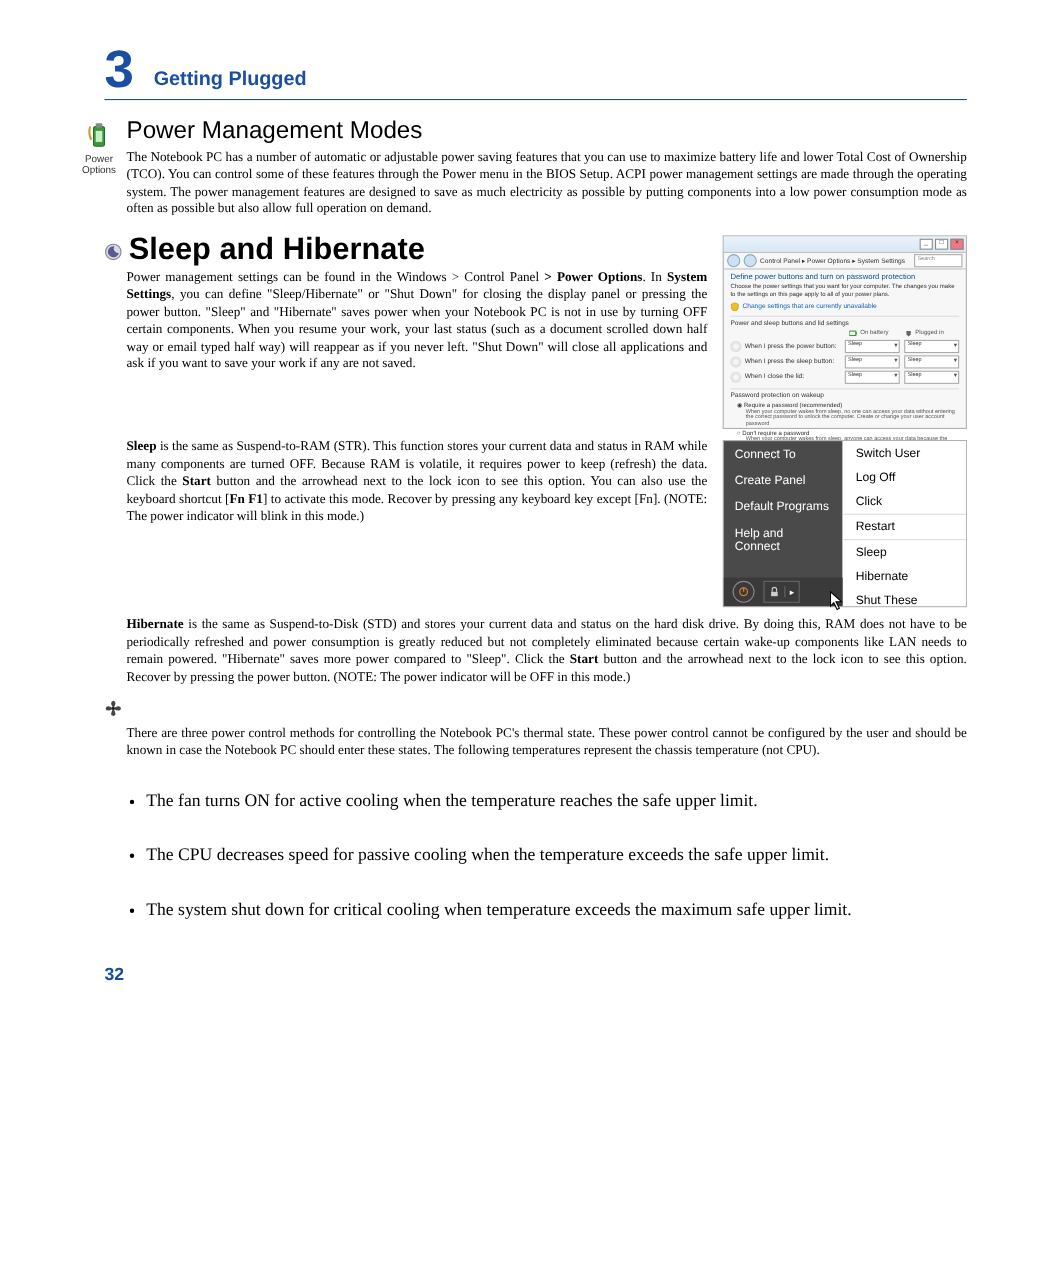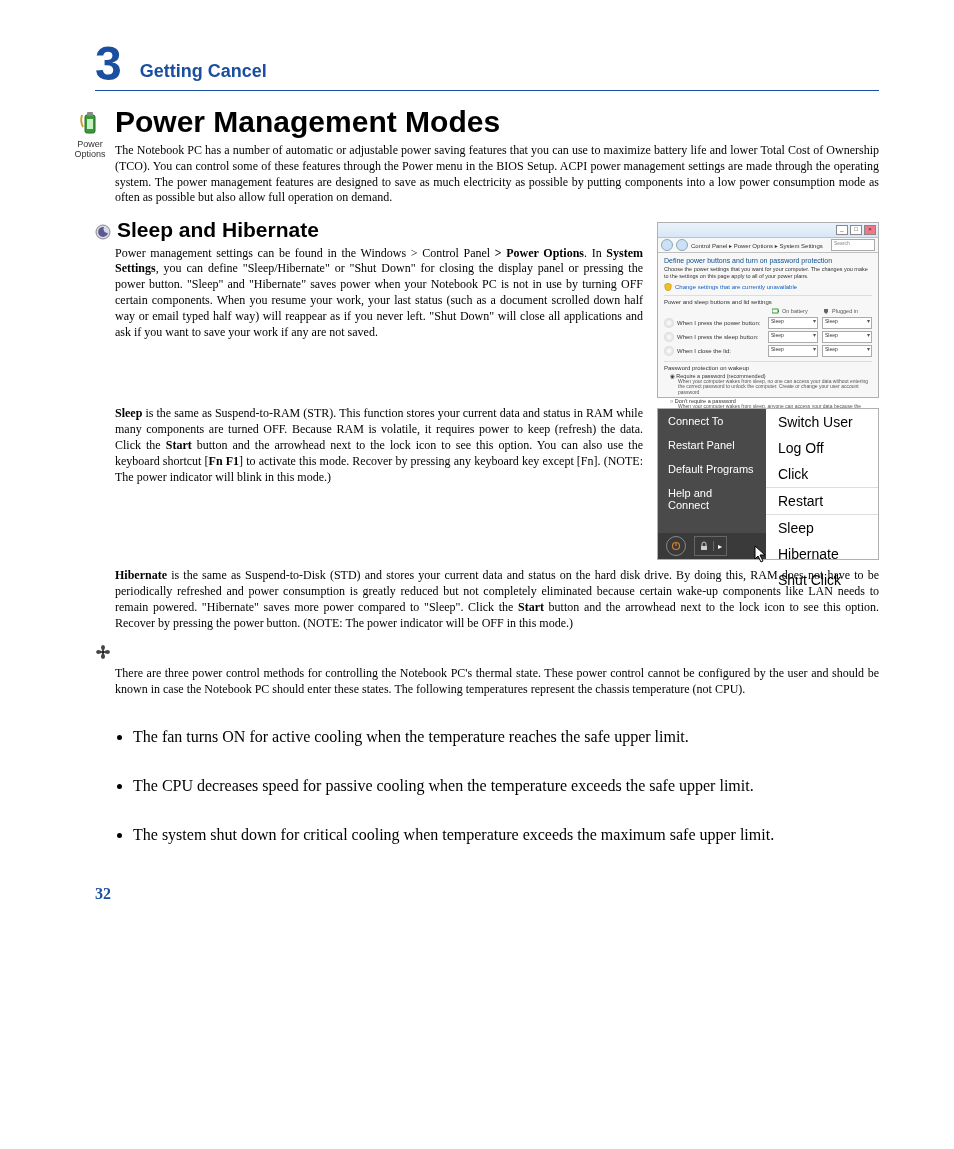--- a/index.html
+++ b/index.html
@@ -35,27 +35,27 @@
     font-weight: bold;
     color: #1a4ea0;
     padding-bottom: 6px;
   }
   .section {
     position: relative;
     margin-bottom: 12px;
   }
   h2 {
     font-family: Arial, Helvetica, sans-serif;
-    font-size: 30px;
-    font-weight: bold;
+    font-size: 22px;
+    font-weight: normal;
     margin: 6px 0 4px 0;
   }
   h3 {
     font-family: Arial, Helvetica, sans-serif;
-    font-size: 21px;
+    font-size: 28px;
     font-weight: bold;
     margin: 18px 0 4px 0;
   }
   p {
     font-size: 12px;
     line-height: 1.32;
     margin: 2px 0 10px 0;
     text-align: justify;
   }
   .body-col {
@@ -82,21 +82,21 @@
     margin: 4px 0 6px 14px;
     border: 1px solid #b0b0b0;
     background: #f7f7f7;
     box-sizing: border-box;
   }
   .fig-settings { width: 222px; height: 176px; font-size: 6px; font-family: "Segoe UI", Arial, sans-serif; color:#333; }
   .fig-menu    { width: 222px; height: 152px; font-size: 11px; font-family: "Segoe UI", Arial, sans-serif; }
   ul.bullets { margin: 4px 0 6px 0; padding-left: 18px; }
   ul.bullets li { font-size:16px; line-height:1.32; margin-bottom: 10px; text-align:justify;margin-top:28px; }
   .page-num {
-    font-family: Liberation Serif, serif;
+    font-family: Liberation Sans, sans-serif;
     font-weight: bold;
     color: #1a4ea0;
     font-size: 16px;
     margin-top: 40px;
   }
   
   .sw-titlebar { height:14px; background:linear-gradient(#eaf3fb,#d8e7f5); border-bottom:1px solid #c0c0c0; display:flex; justify-content:flex-end; align-items:center; padding-right:2px; gap:2px;}
   .sw-titlebar span{ width:10px; height:8px; border:1px solid #888; background:#fff; font-size:6px; text-align:center; line-height:7px;}
   .sw-addr { height:14px; border-bottom:1px solid #c0c0c0; display:flex; align-items:center; padding:0 3px; gap:3px;}
   .sw-addr .nav{width:10px;height:10px;border-radius:50%;background:#cde0f5;border:1px solid #8ab;}
@@ -124,32 +124,32 @@
   
   .sm-wrap{display:flex;height:100%;}
   .sm-left{width:108px;background:#4a4a4a;color:#fff;display:flex;flex-direction:column;}
   .sm-left .it{padding:6px 10px;font-size:11px;}
   .sm-left .bot{margin-top:auto;background:#3a3a3a;height:26px;display:flex;align-items:center;padding-left:8px;gap:8px;position:relative;}
   .sm-left .pbtn{width:18px;height:18px;border-radius:50%;border:1px solid #888;display:flex;align-items:center;justify-content:center;}
   .sm-left .lockg{display:flex;align-items:center;border:1px solid #666;height:18px;}
   .sm-left .lockg .lk{width:18px;display:flex;align-items:center;justify-content:center;border-right:1px solid #666;}
   .sm-left .lockg .ar{width:12px;text-align:center;font-size:8px;}
   .sm-right{flex:1;background:#fff;color:#000;display:flex;flex-direction:column;}
-  .sm-right .it{padding:5px 12px;font-size:14px;}
+  .sm-right .it{padding:5px 12px;font-size:11px;}
   .cursor{position:absolute;left:96px;top:12px;}
   b{font-weight:bold;}
 </style>
 </head>
 <body>
 
 <div class="page">
 
   <div class="chapter-header">
     <span class="chapter-num">3</span>
-    <span class="chapter-title">Getting Cancel</span>
+    <span class="chapter-title">Getting Plugged</span>
   </div>
 
   <div class="section body-col">
     <div class="left-icon">
       <svg width="28" height="28" viewBox="0 0 28 28">
         <rect x="9" y="6" width="10" height="18" rx="2" fill="#3a9a3a" stroke="#2a6a2a"></rect>
         <rect x="11" y="3" width="6" height="4" rx="1" fill="#888"></rect>
         <rect x="11" y="10" width="6" height="10" fill="#c7f0c7"></rect>
         <path d="M6 6 Q4 12 7 18" stroke="#c8a040" stroke-width="2" fill="none"></path>
       </svg>
@@ -243,21 +243,21 @@
       <span>Power management settings can be found in the Windows &gt; Control Panel </span><b>&gt; Power Options</b><span>. In </span><b>System Settings</b><span>, you can define "Sleep/Hibernate" or "Shut Down" for closing the display panel or pressing the power button. "Sleep" and "Hibernate" saves power when your Notebook PC is not in use by turning OFF certain components. When you resume your work, your last status (such as a document scrolled down half way or email typed half way) will reappear as if you never left. "Shut Down" will close all applications and ask if you want to save your work if any are not saved.</span>
     </p>
 
     <div style="clear:both;"></div>
 
     
     <div class="float-fig fig-menu">
       <div class="sm-wrap">
         <div class="sm-left">
           <div class="it">Connect To</div>
-          <div class="it">Restart Panel</div>
+          <div class="it">Create Panel</div>
           <div class="it">Default Programs</div>
           <div class="it">Help and Connect</div>
           <div class="bot">
             <span class="pbtn">
               <svg width="10" height="10" viewBox="0 0 10 10">
                   <circle cx="5" cy="5" r="3.5" fill="none" stroke="#d08030" stroke-width="1.2"></circle>
                   <line x1="5" y1="1" x2="5" y2="5" stroke="#d08030" stroke-width="1.2"></line>
                 </svg>
             </span>
             <span class="lockg">
@@ -274,21 +274,21 @@
             </svg>
           </div>
         </div>
         <div class="sm-right">
           <div class="it">Switch User</div>
           <div class="it">Log Off</div>
           <div class="it" style="border-bottom:1px solid #ddd;">Click</div>
           <div class="it" style="border-bottom:1px solid #ddd;">Restart</div>
           <div class="it">Sleep</div>
           <div class="it">Hibernate</div>
-          <div class="it">Shut Click</div>
+          <div class="it">Shut These</div>
         </div>
       </div>
     </div>
 
     <p>
       <b>Sleep</b><span> is the same as Suspend-to-RAM (STR). This function stores your current data and status in RAM while many components are turned OFF. Because RAM is volatile, it requires power to keep (refresh) the data. Click the </span><b>Start</b><span> button and the arrowhead next to the lock icon to see this option. You can also use the keyboard shortcut [</span><b>Fn F1</b><span>] to activate this mode. Recover by pressing any keyboard key except [Fn]. (NOTE: The power indicator will blink in this mode.)</span>
     </p>
 
     <div style="clear:both;"></div>
 

